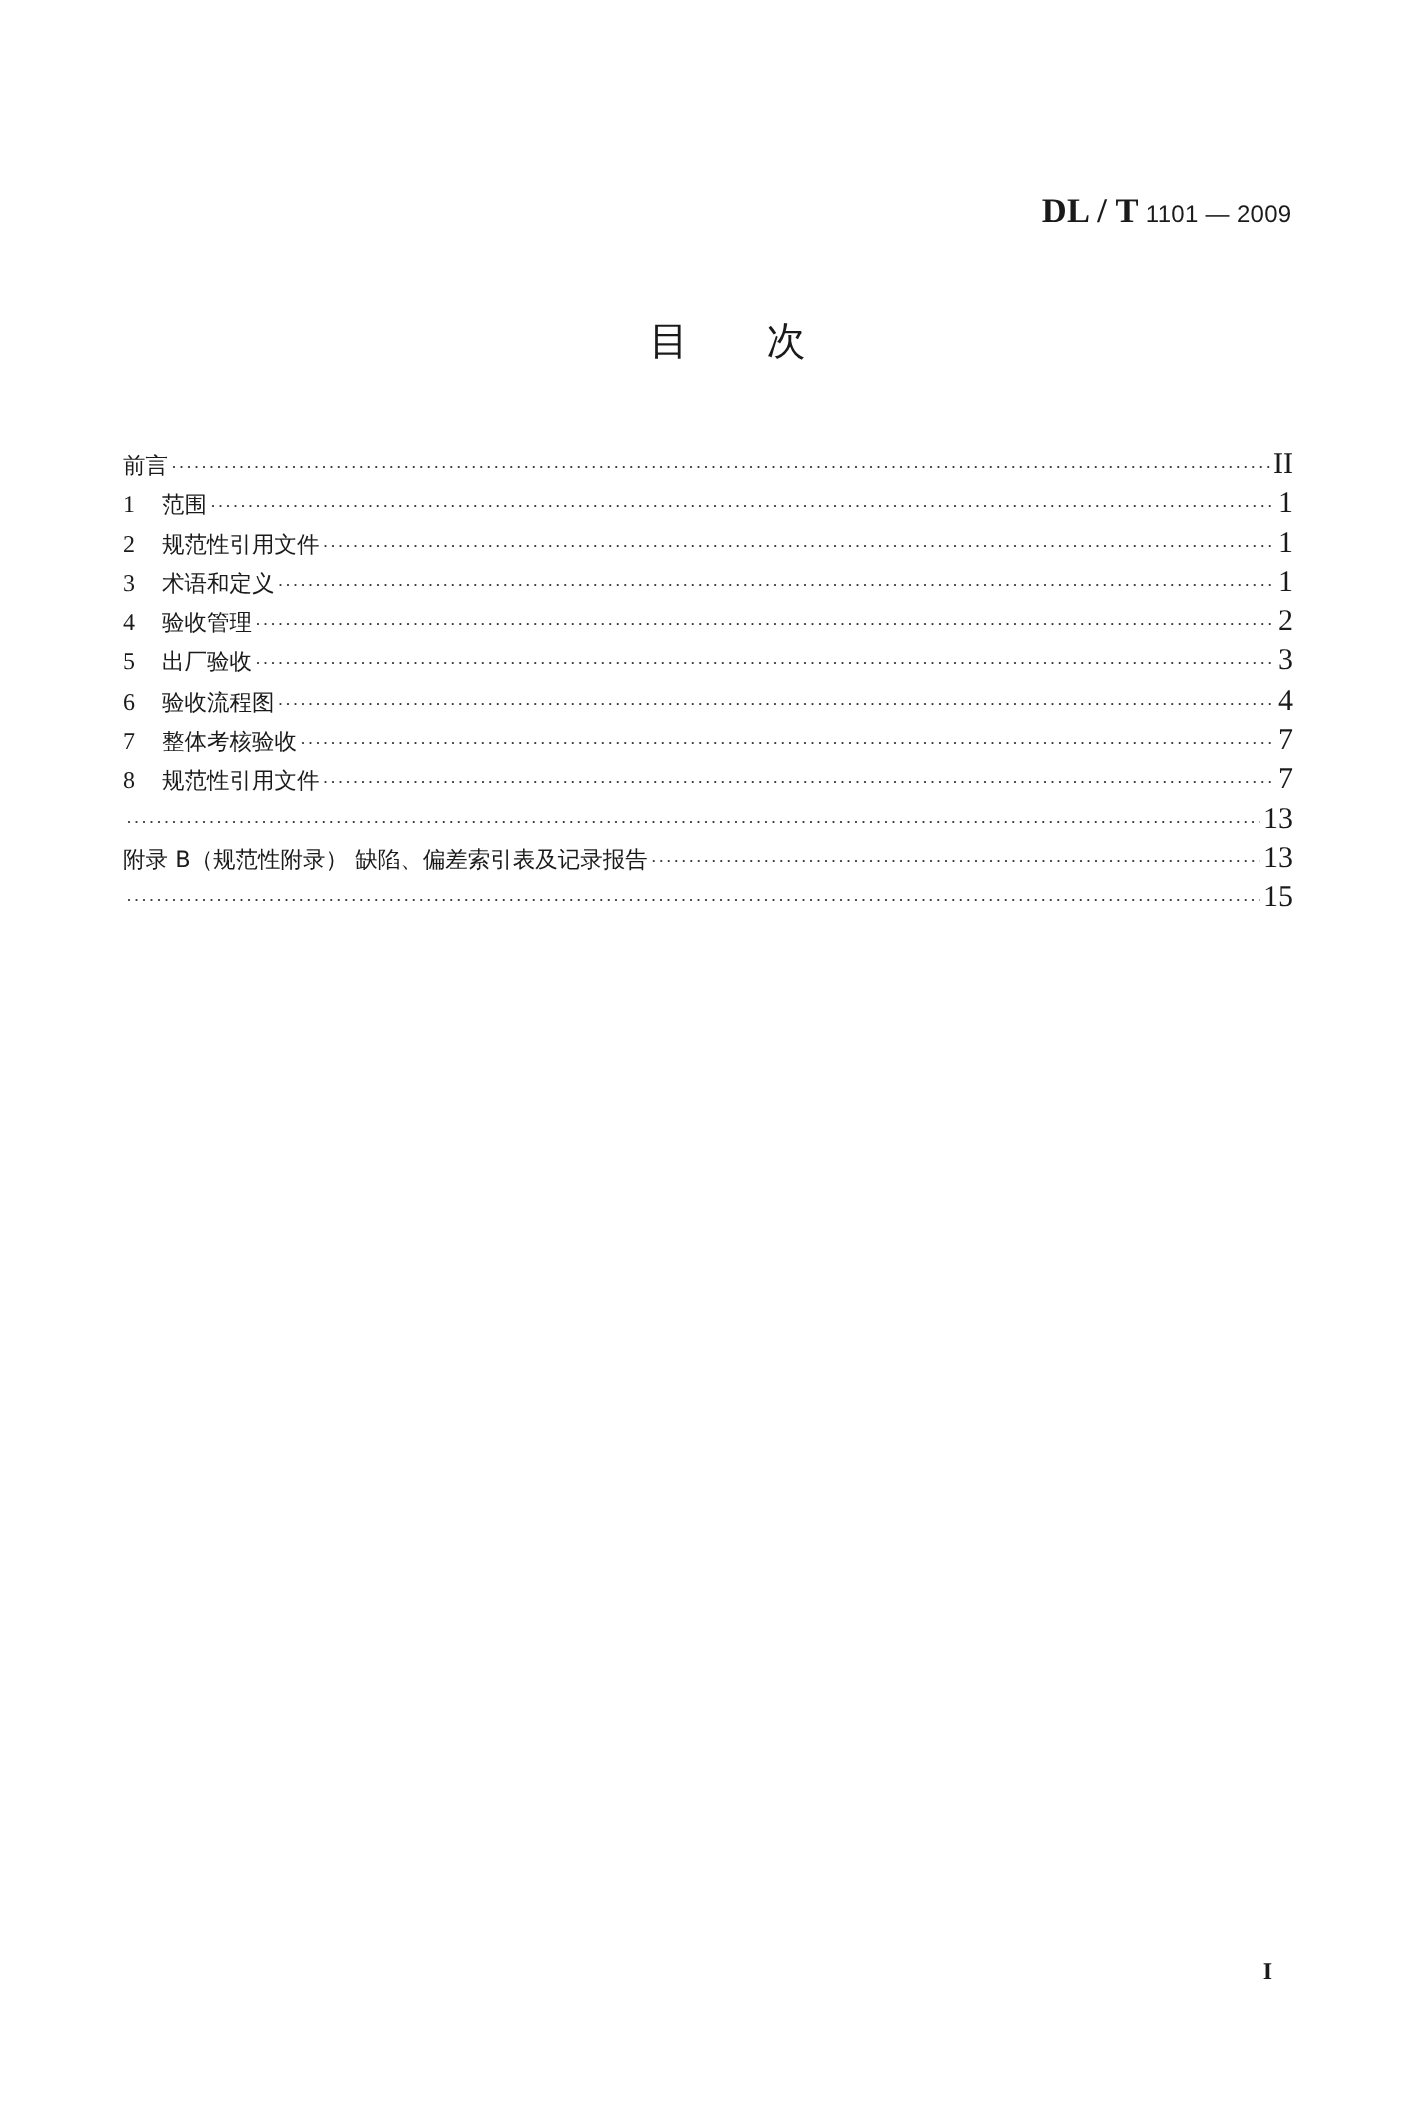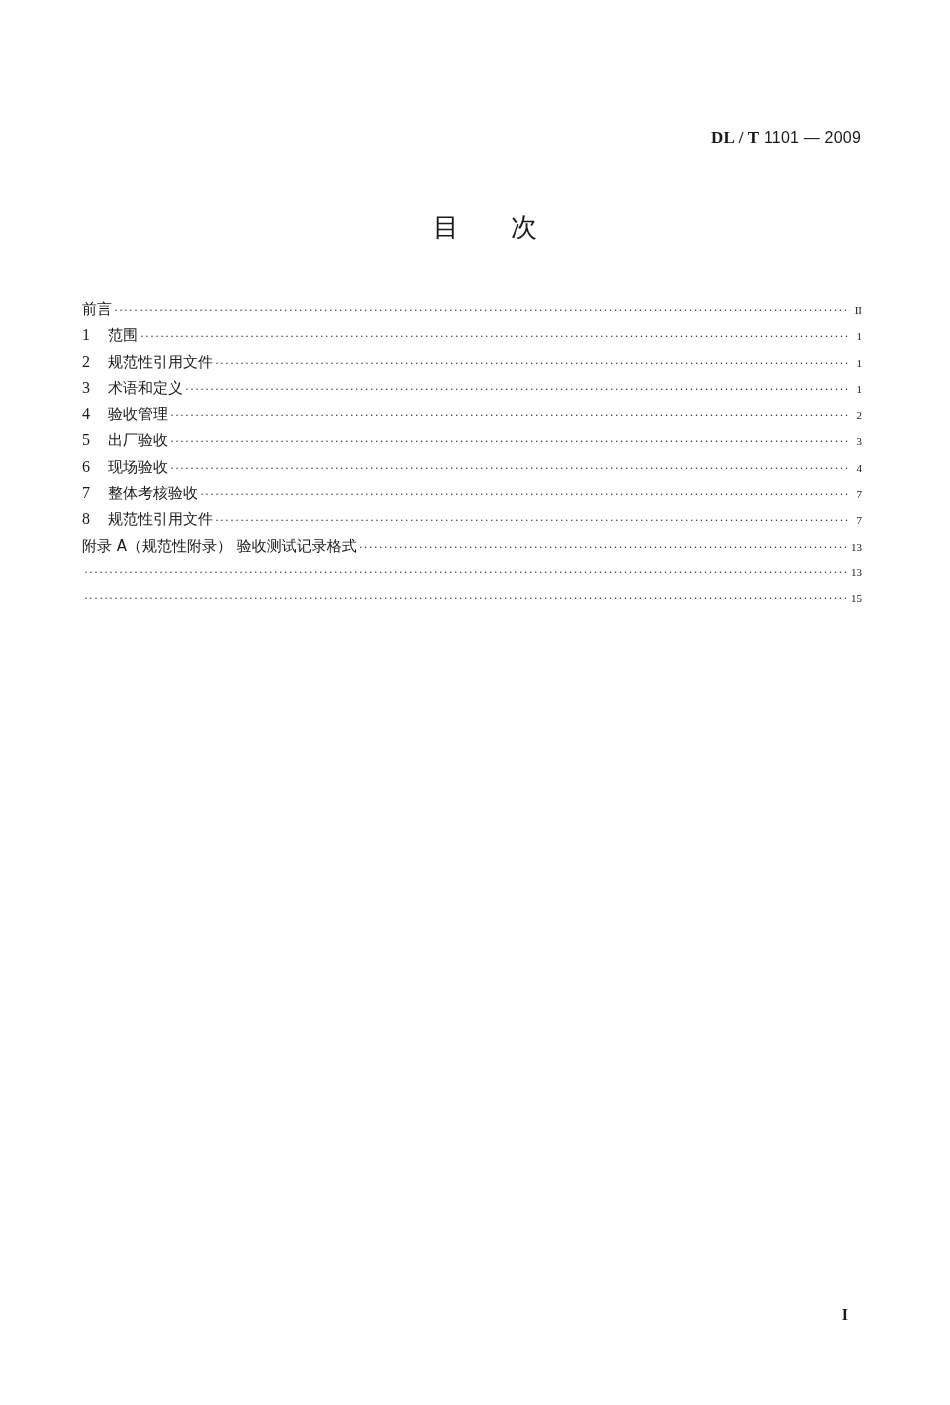--- a/index.html
+++ b/index.html
@@ -1,25 +1,25 @@
 <!DOCTYPE html>
 <html><head>
 <meta charset="utf-8">
 <style>
   html, body { margin: 0; padding: 0; background: #ffffff; }
   body { width: 950px; height: 1405px; position: relative; overflow: hidden; color: #1a1a1a; font-family: "DejaVu Serif", serif; }
   .std-code { position: absolute; top: 128px; right: 89px; font-family: "Liberation Sans", sans-serif; font-size: 16px; letter-spacing: 0.2px; }
-  .std-code .bold { font-weight: bold; font-family: "Liberation Serif", serif; font-size: 17px; }
+  .std-code .bold { font-weight: bold; font-family: "Liberation Serif", serif; font-size: 23px; }
   .title { position: absolute; top: 210px; left: 0; width: 950px; text-align: center; font-family: Liberation Mono, monospace; font-size: 26px; letter-spacing: 52px; padding-left: 72px; box-sizing: border-box; }
   .toc { position: absolute; top: 296px; left: 82px; width: 780px; }
   .toc-row { display: flex; align-items: baseline; height: 26.3px; font-size: 15.5px; line-height: 26px; }
   .toc-num { width: 26px; font-family: "Liberation Serif", serif; font-size: 16px; }
   .toc-label { white-space: nowrap; font-family: "DejaVu Sans", sans-serif; font-size: 15px; text-align: center; }
   .toc-leader { flex: 1; overflow: hidden; white-space: nowrap; font-family: "Liberation Serif", serif; font-size: 12px; letter-spacing: 1px; margin: 0 2px; color: #333; }
-  .toc-page { font-family: "Liberation Serif", serif; font-size: 11px; min-width: 10px; text-align: right; }
+  .toc-page { font-family: "Liberation Serif", serif; font-size: 20px; min-width: 10px; text-align: right; }
   .page-num { position: absolute; top: 1306px; right: 102px; font-family: "Liberation Serif", serif; font-size: 16px; font-weight: bold; }
 </style>
 </head>
 <body>
 
 <div class="std-code">
   <span class="bold">DL / T</span><span> 1101 — 2009</span>
 </div>
 
 <div class="title">目次</div>
@@ -55,42 +55,42 @@
     <span class="toc-page">2</span>
   </div>
   <div class="toc-row">
     <span class="toc-num">5</span>
     <span class="toc-label">出厂验收</span>
     <span class="toc-leader">··································································································································································</span>
     <span class="toc-page">3</span>
   </div>
   <div class="toc-row">
     <span class="toc-num">6</span>
-    <span class="toc-label">现场验收</span>
+    <span class="toc-label">验收流程图</span>
     <span class="toc-leader">··································································································································································</span>
     <span class="toc-page">4</span>
   </div>
   <div class="toc-row">
     <span class="toc-num">7</span>
     <span class="toc-label">整体考核验收</span>
     <span class="toc-leader">··································································································································································</span>
     <span class="toc-page">7</span>
   </div>
   <div class="toc-row">
     <span class="toc-num">8</span>
     <span class="toc-label">规范性引用文件</span>
     <span class="toc-leader">··································································································································································</span>
     <span class="toc-page">7</span>
   </div>
   <div class="toc-row">
-    <span class="toc-label">附录 A（规范性附录）  验收测试记录格式</span>
     <span class="toc-leader">··································································································································································</span>
     <span class="toc-page">13</span>
   </div>
   <div class="toc-row">
+    <span class="toc-label">附录 B（规范性附录）  缺陷、偏差索引表及记录报告</span>
     <span class="toc-leader">··································································································································································</span>
     <span class="toc-page">13</span>
   </div>
   <div class="toc-row">
     <span class="toc-leader">··································································································································································</span>
     <span class="toc-page">15</span>
   </div>
 </div>
 
 <div class="page-num">I</div>

